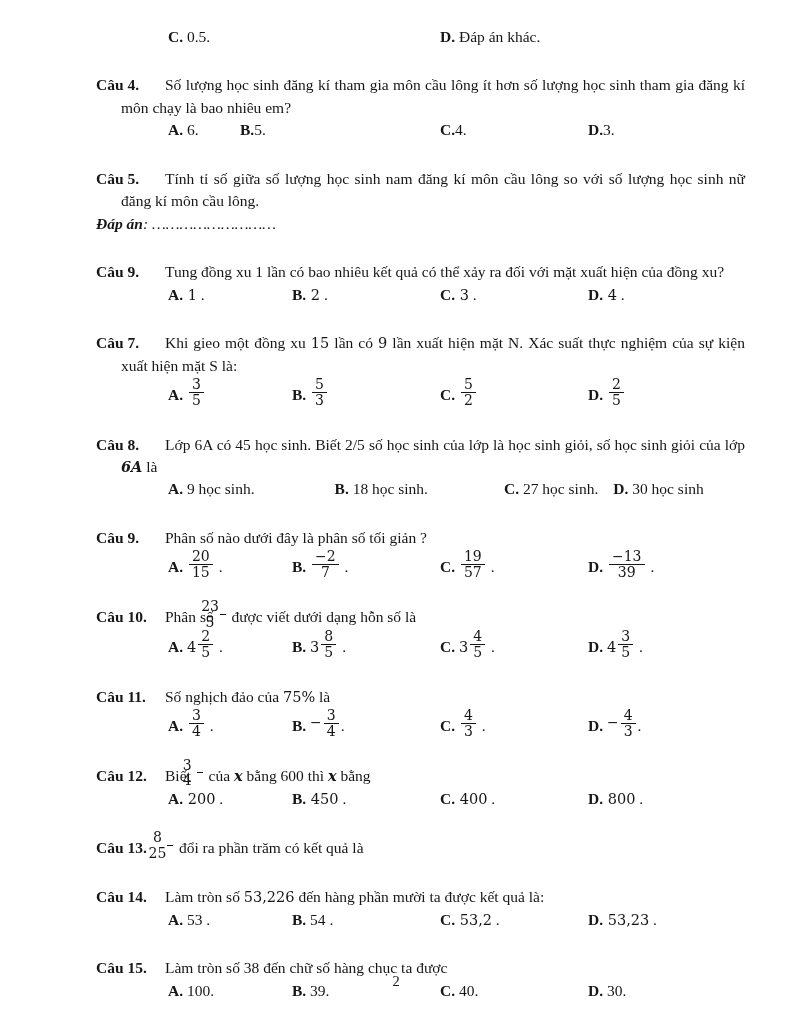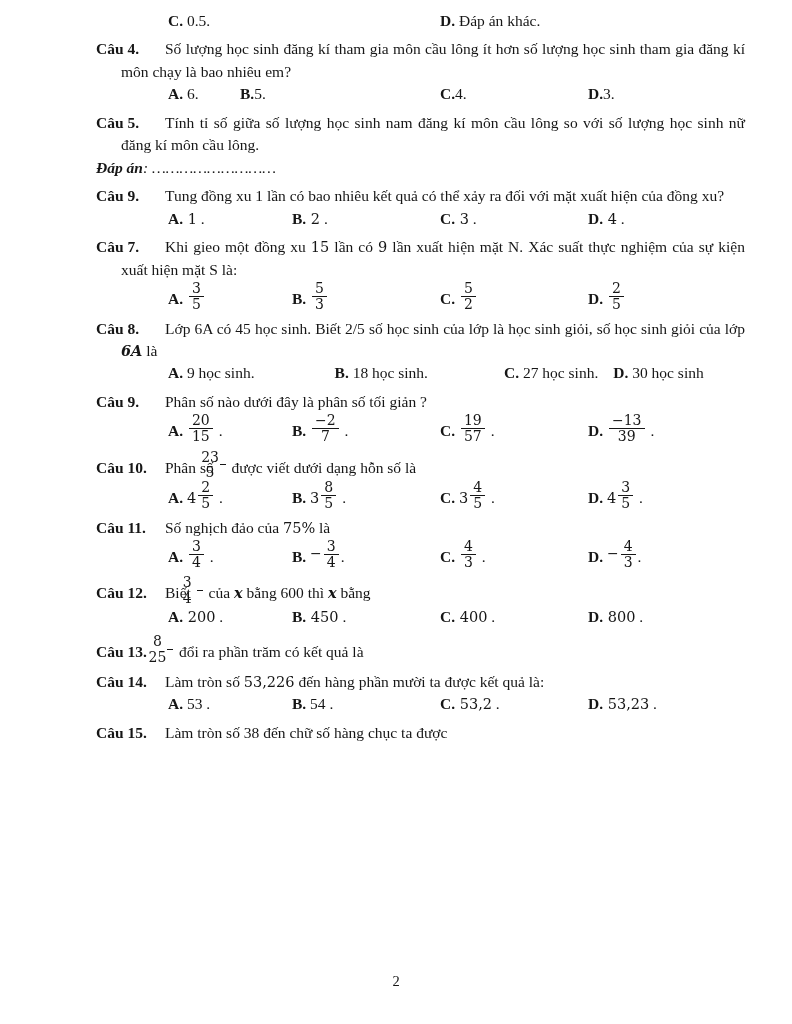--- a/index.html
+++ b/index.html
@@ -6,35 +6,36 @@
   html, body { background: #ffffff; }
   body {
     width: 792px; height: 1024px;
     font-family: "Liberation Serif", serif;
     font-size: 15.5px;
     color: #161616;
     position: relative;
     overflow: hidden;
   }
   .page { width: 792px; height: 1024px; position: relative; background: #fff; }
-  .content { padding: 10px 47px 0 96px; }
+  .content { padding: 26px 47px 0 96px; }
 
   
   .q { margin-top: 6px; }
   .q-para {
     padding-left: 25px;
     text-indent: -25px;
     text-align: justify;
     line-height: 1.45;
   }
   .q-label {
     font-weight: bold;
     display: inline-block;
     width: 69px;
     text-indent: 0;
+    margin-top: 20px;
   }
   .ans-line { line-height: 1.45; font-style: italic; }
 
   .bold { font-weight: bold; }
   .ital { font-style: italic; font-family: "DejaVu Serif", serif; font-size: 14.5px; font-weight: bold; }
   .math { font-family: "DejaVu Serif", serif; font-size: 14.5px; }
 
   
   .opts {
     display: flex;
@@ -168,16 +169,22 @@
         <p class="q-para"><span class="q-label">Câu 14.</span>Làm tròn số <span class="math">53,226</span> đến hàng phần mười ta được kết quả là:</p>
         <div class="opts">
           <span class="opt"><span class="opt-label">A.</span> 53 .</span>
           <span class="opt"><span class="opt-label">B.</span> 54 .</span>
           <span class="opt"><span class="opt-label">C.</span><span class="math"> 53,2</span> .</span>
           <span class="opt"><span class="opt-label">D.</span><span class="math"> 53,23</span> .</span>
         </div>
       </div>
       <div class="q">
         <p class="q-para"><span class="q-label">Câu 15.</span>Làm tròn số 38 đến chữ số hàng chục ta được</p>
+        <div class="opts">
+          <span class="opt"><span class="opt-label">A.</span> 100.</span>
+          <span class="opt"><span class="opt-label">B.</span> 39.</span>
+          <span class="opt"><span class="opt-label">C.</span> 40.</span>
+          <span class="opt"><span class="opt-label">D.</span> 30.</span>
+        </div>
       </div>
     </div>
   <div class="page-number">2</div>
 </div>
 
 </body></html>

